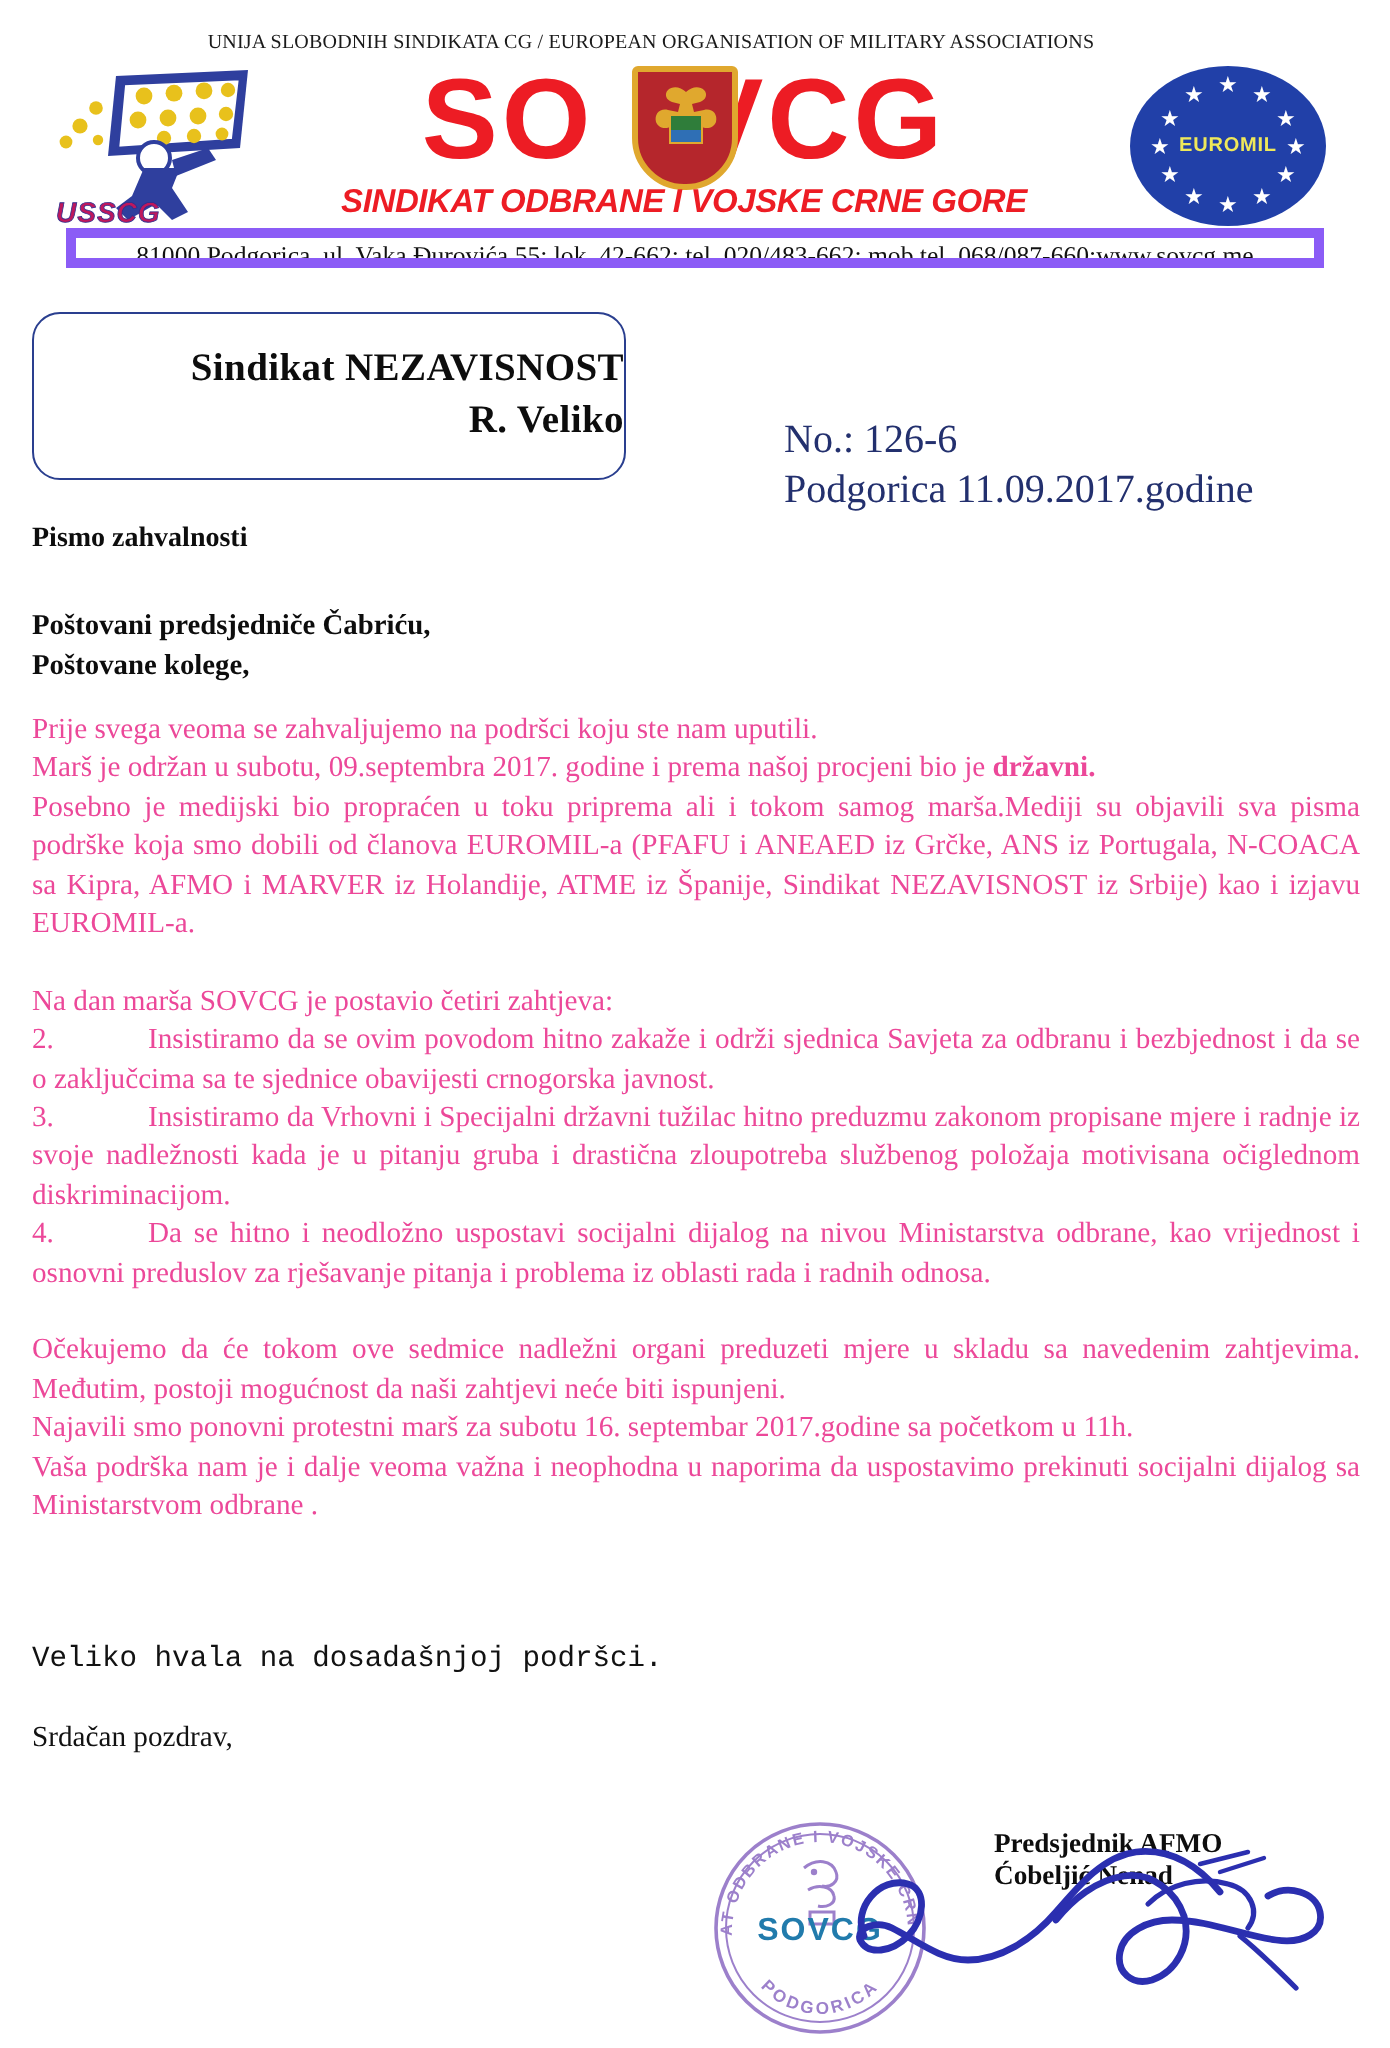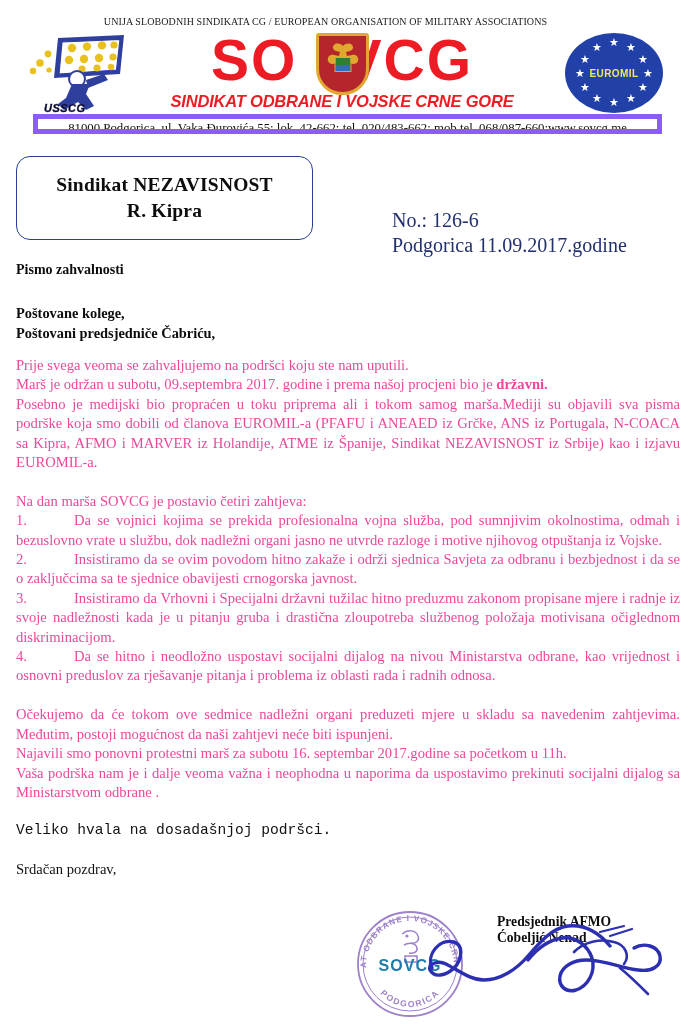--- a/index.html
+++ b/index.html
@@ -40,26 +40,26 @@
   .usscg-mark {
     position: absolute;
     left: 28px;
     top: 32px;
     width: 105px;
     height: 82px;
   }
   .usscg-label {
     position: absolute;
     bottom: 0px;
-    left: 16px;
+    left: 0;
     font-family: "Liberation Sans", sans-serif;
     font-weight: bold;
     font-style: italic;
-    font-size: 11px;
-    color: #000000;
+    font-size: 14px;
+    color: #be185d;
     -webkit-text-stroke: 0.4px #2f2f8f;
     letter-spacing: 0.5px;
   }
 
   
   .sovcg-block {
     position: absolute;
     left: 132px;
     top: 30px;
     width: 420px;
@@ -181,21 +181,21 @@
     position: absolute;
     left: 16px;
     top: 156px;
     width: 297px;
     height: 84px;
     border: 1.6px solid #2a3f8f;
     border-radius: 14px;
     box-sizing: border-box;
     display: flex;
     flex-direction: column;
-    align-items: center;
+    align-items: flex-end;
     justify-content: center;
   }
   .recipient-line {
     font-family: "Liberation Serif", serif;
     font-weight: bold;
     font-size: 19.5px;
     line-height: 26px;
     color: #0d0d0d;
     letter-spacing: 0.2px;
   }
@@ -395,45 +395,44 @@
     <span class="estar" style="left:61px; top:60px;">★</span>
     <span class="estar" style="left:44px; top:64px;">★</span>
     <div class="euromil-text">EUROMIL</div>
   </div>
 
   <div class="address-band">81000 Podgorica, ul. Vaka Đurovića 55; lok. 42-662; tel. 020/483-662; mob.tel. 068/087-660;www.sovcg.me</div>
 </div>
 
 <div class="recipient-box">
   <div class="recipient-line">Sindikat NEZAVISNOST</div>
-  <div class="recipient-line">R. Kipra</div>
+  <div class="recipient-line">R. Veliko</div>
 </div>
 
 <div class="ref-block">
   <div>No.: 126-6</div>
   <div>Podgorica  11.09.2017.godine</div>
 </div>
 
 <div class="subject">Pismo zahvalnosti</div>
 <div class="salutation">
+  <div>Poštovani predsjedniče Čabriću,</div>
   <div>Poštovane kolege,</div>
-  <div>Poštovani predsjedniče Čabriću,</div>
 </div>
 
 <div class="body-area">
 
   <p class="para nojust">Prije svega  veoma se zahvaljujemo  na podršci koju ste nam uputili.</p>
   <p class="para nojust"><span>Marš je održan u subotu, 09.septembra 2017. godine i prema našoj procjeni bio je </span><span class="bold-tail">državni.</span></p>
   <p class="para">Posebno je medijski bio propraćen u toku priprema ali i tokom samog marša.Mediji su objavili sva pisma podrške koja smo dobili od članova EUROMIL-a (PFAFU i ANEAED iz Grčke, ANS iz Portugala, N-COACA sa Kipra, AFMO i MARVER iz Holandije, ATME iz Španije, Sindikat NEZAVISNOST iz Srbije) kao i izjavu EUROMIL-a.</p>
 
   <div class="spacer"></div>
 
   <p class="para nojust">Na dan marša SOVCG je postavio četiri zahtjeva:</p>
 
-  <p class="numbered"><span class="num-tag">1.</span><span>Da se vojnici kojima se prekida profesionalna vojna služba, pod sumnjivim okolnostima, odmah i bezuslovno vrate u službu, dok nadležni organi jasno ne utvrde razloge i motive njihovog otpuštanja iz Vojske.</span></p>
   <p class="numbered"><span class="num-tag">2.</span><span>Insistiramo da se ovim povodom hitno zakaže i održi sjednica Savjeta za odbranu i bezbjednost i da se o zaključcima sa te sjednice obavijesti crnogorska javnost.</span></p>
   <p class="numbered"><span class="num-tag">3.</span><span>Insistiramo da Vrhovni i Specijalni državni tužilac hitno preduzmu zakonom propisane mjere i radnje iz svoje nadležnosti kada je u pitanju gruba i drastična zloupotreba službenog položaja motivisana očiglednom diskriminacijom.</span></p>
   <p class="numbered"><span class="num-tag">4.</span><span>Da se hitno i neodložno uspostavi socijalni dijalog na nivou Ministarstva odbrane, kao vrijednost i osnovni preduslov za rješavanje pitanja i problema iz oblasti rada i radnih odnosa.</span></p>
 
   <div class="spacer"></div>
 
   <p class="para">Očekujemo da će tokom ove sedmice nadležni organi preduzeti mjere u skladu sa navedenim zahtjevima. Međutim, postoji mogućnost da naši zahtjevi neće biti ispunjeni.</p>
   <p class="para nojust">Najavili smo ponovni protestni marš za subotu 16. septembar 2017.godine sa početkom u 11h.</p>
   <p class="para">Vaša podrška nam je i dalje veoma važna i neophodna u naporima da uspostavimo prekinuti socijalni dijalog sa Ministarstvom odbrane .</p>
 </div>

